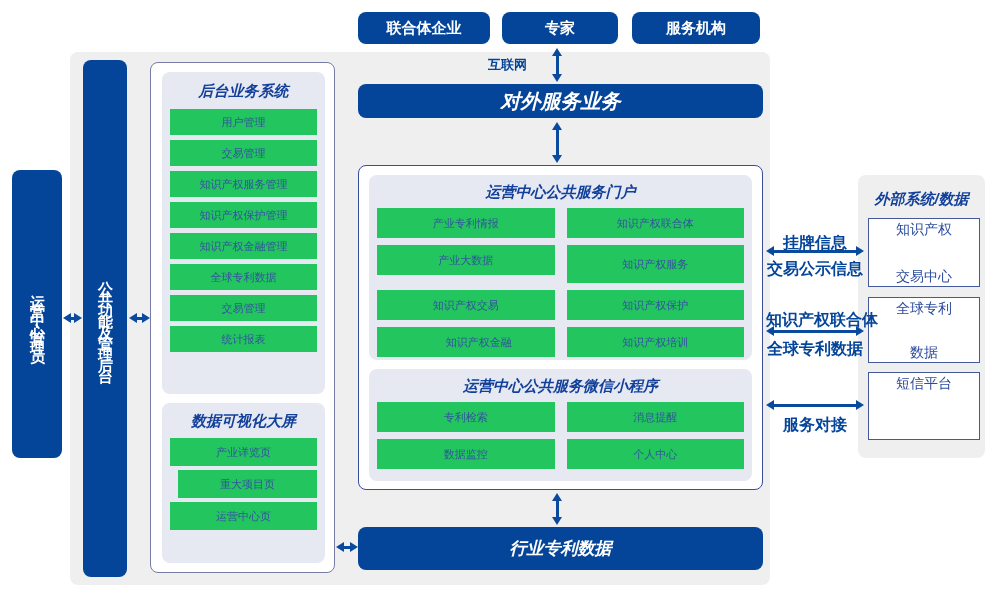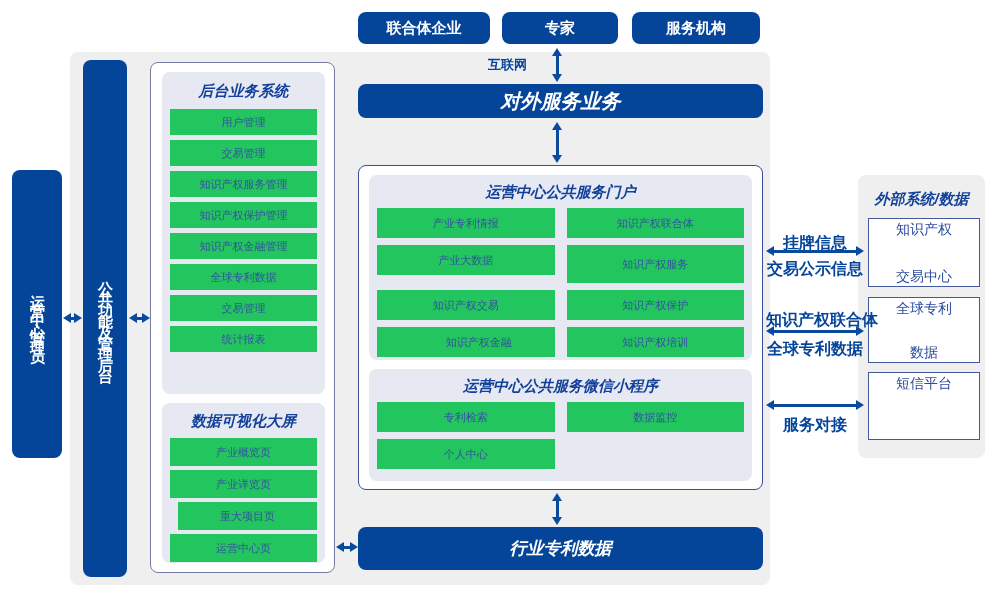--- a/index.html
+++ b/index.html
@@ -104,21 +104,20 @@
       <div class="cell" style="height:26px;">知识产权服务管理</div>
       <div class="cell" style="height:26px;">知识产权保护管理</div>
       <div class="cell" style="height:26px;">知识产权金融管理</div>
       <div class="cell" style="height:26px;">全球专利数据</div>
       <div class="cell" style="height:26px;">交易管理</div>
       <div class="cell" style="height:26px;">统计报表</div>
     </div>
 
     <div class="abs lav panel" style="left:11px;top:340px;width:163px;height:160px;gap:4px;">
       <div class="sec-title" style="margin:1px 0 3px;">数据可视化大屏</div>
-      <div class="cell" style="height:28px;">产业概览页</div>
       <div class="cell" style="height:28px;">产业详览页</div>
       <div class="cell" style="height:28px;margin-left:8px;">重大项目页</div>
       <div class="cell" style="height:28px;">运营中心页</div>
     </div>
   </div>
 
   <div class="abs outline-center" style="left:358px;top:165px;width:405px;height:325px;">
 
     <div class="abs lav" style="left:10px;top:9px;width:383px;height:185px;padding-top:8px;">
       <div class="sec-title">运营中心公共服务门户</div>
@@ -131,20 +130,21 @@
         <div class="cell" style="height:30px;">知识产权保护</div>
         <div class="cell" style="height:30px;padding-left:26px;">知识产权金融</div>
         <div class="cell" style="height:30px;">知识产权培训</div>
       </div>
     </div>
 
     <div class="abs lav" style="left:10px;top:203px;width:383px;height:112px;padding-top:8px;">
       <div class="sec-title">运营中心公共服务微信小程序</div>
       <div class="grid2">
         <div class="cell" style="height:30px;">专利检索</div>
+        <div class="cell" style="height:30px;">消息提醒</div>
         <div class="cell" style="height:30px;">数据监控</div>
         <div class="cell" style="height:30px;">个人中心</div>
       </div>
     </div>
   </div>
 
   <div class="av" style="left:556px;top:501px;height:16px;"></div>
 
   <div class="abs dark it" style="left:358px;top:527px;width:405px;height:43px;font-size:17px;">
     <span>行业专利数据</span>

